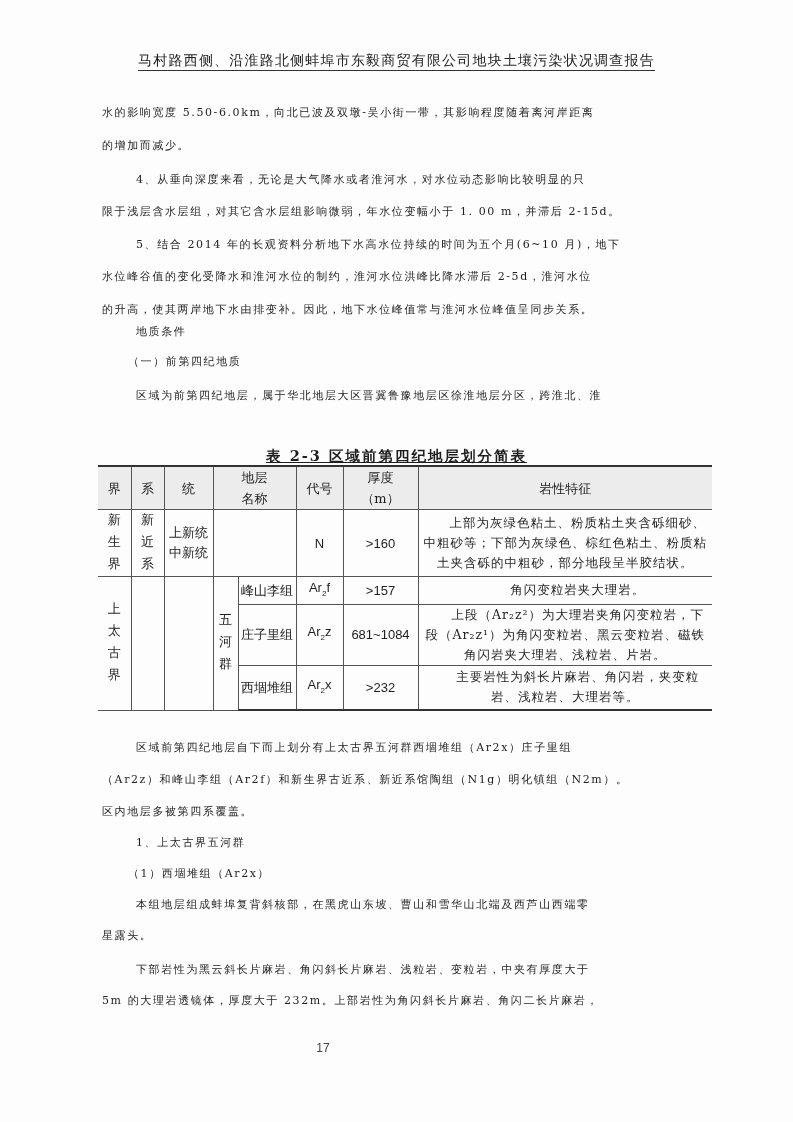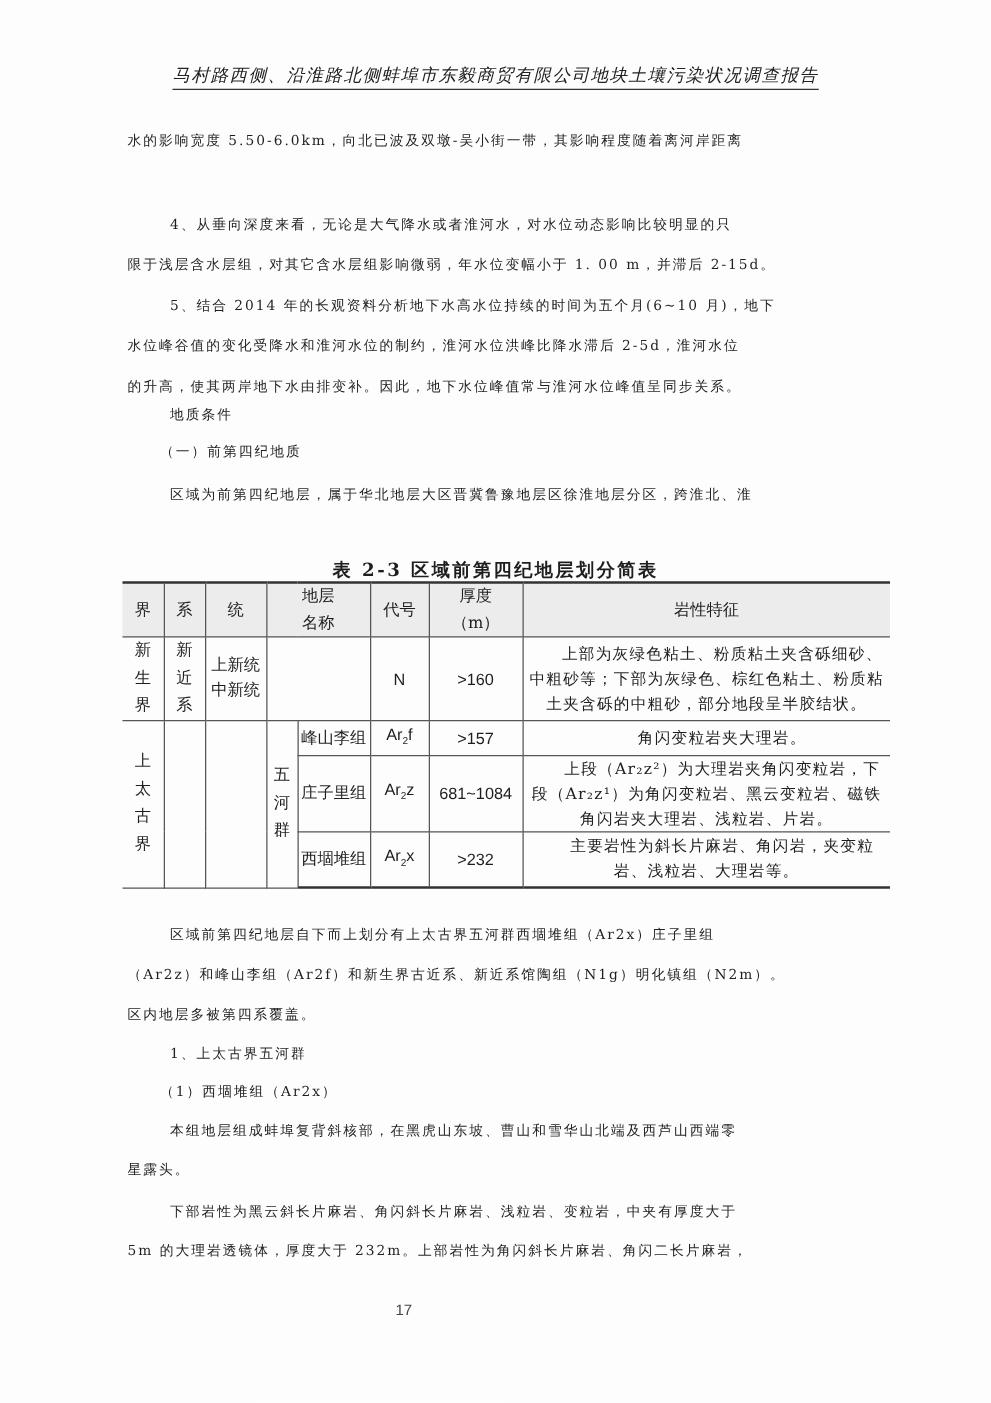--- a/index.html
+++ b/index.html
@@ -1,26 +1,26 @@
 <!DOCTYPE html>
 <html><head>
 <meta charset="utf-8">
 <style>
   html, body { margin:0; padding:0; background:#ffffff; }
   body { width:793px; height:1122px; position:relative; overflow:hidden;
          font-family:"DejaVu Serif", serif; color:#1e1e1e; }
   .page { position:absolute; left:0; top:0; width:793px; height:1122px; background:#fdfdfd; }
   .header { position:absolute; top:50px; left:0; width:793px; text-align:center; }
-  .header span { font-family:"DejaVu Serif", serif; font-style:italic; font-size:14px;
+  .header span { font-family:"DejaVu Serif", serif; font-size:14px;
                  letter-spacing:1.2px; color:#222; border-bottom:1.5px solid #333; padding-bottom:2px; }
   .p { position:absolute; left:102px; width:610px; font-size:11px; line-height:30px;
        letter-spacing:1.6px; white-space:nowrap; }
   .p.ind { left:136px; }
   .caption { position:absolute; top:447px; left:0; width:793px; text-align:center;
-             font-size:14.5px; font-weight:bold; letter-spacing:2px; }
+             font-size:14.5px; font-weight:bold; letter-spacing:2px;text-decoration:underline; }
   .tbl { position:absolute; left:98px; top:465px; width:614px; border-collapse:collapse;
          font-size:13px; }
   .tbl td, .tbl th { border:1px solid #555; padding:0; text-align:center; vertical-align:middle;
                      line-height:21px; }
   .tbl tr:first-child th { border-top:2px solid #333; }
   .tbl tr:last-child td { border-bottom:2px solid #333; }
   .tbl td:first-child, .tbl th:first-child { border-left:none; }
   .tbl td:last-child, .tbl th:last-child { border-right:none; }
   .tbl th { background:#ececec; font-weight:normal; height:42px; }
   .vert { display:inline-block; width:14px; line-height:22px; white-space:normal; word-break:break-all;font-family:Liberation Mono, monospace; }
@@ -33,20 +33,21 @@
 </head>
 <body>
 
 <div class="page">
 
   <div class="header">
     <span>马村路西侧、沿淮路北侧蚌埠市东毅商贸有限公司地块土壤污染状况调查报告</span>
   </div>
 
   <div class="p" style="top:98px">水的影响宽度 5.50-6.0km，向北已波及双墩-吴小街一带，其影响程度随着离河岸距离</div>
+  <div class="p" style="top:131px">的增加而减少。</div>
   <div class="p ind" style="top:165px">4、从垂向深度来看，无论是大气降水或者淮河水，对水位动态影响比较明显的只</div>
   <div class="p" style="top:197px">限于浅层含水层组，对其它含水层组影响微弱，年水位变幅小于 1. 00 m，并滞后 2-15d。</div>
   <div class="p ind" style="top:230px">5、结合 2014 年的长观资料分析地下水高水位持续的时间为五个月(6~10 月)，地下</div>
   <div class="p" style="top:262px">水位峰谷值的变化受降水和淮河水位的制约，淮河水位洪峰比降水滞后 2-5d，淮河水位</div>
   <div class="p" style="top:295px">的升高，使其两岸地下水由排变补。因此，地下水位峰值常与淮河水位峰值呈同步关系。</div>
 
   <div class="p ind" style="top:317px">地质条件</div>
   <div class="p" style="top:347px; left:128px">（一）前第四纪地质</div>
   <div class="p ind" style="top:381px">区域为前第四纪地层，属于华北地层大区晋冀鲁豫地层区徐淮地层分区，跨淮北、淮</div>
 

